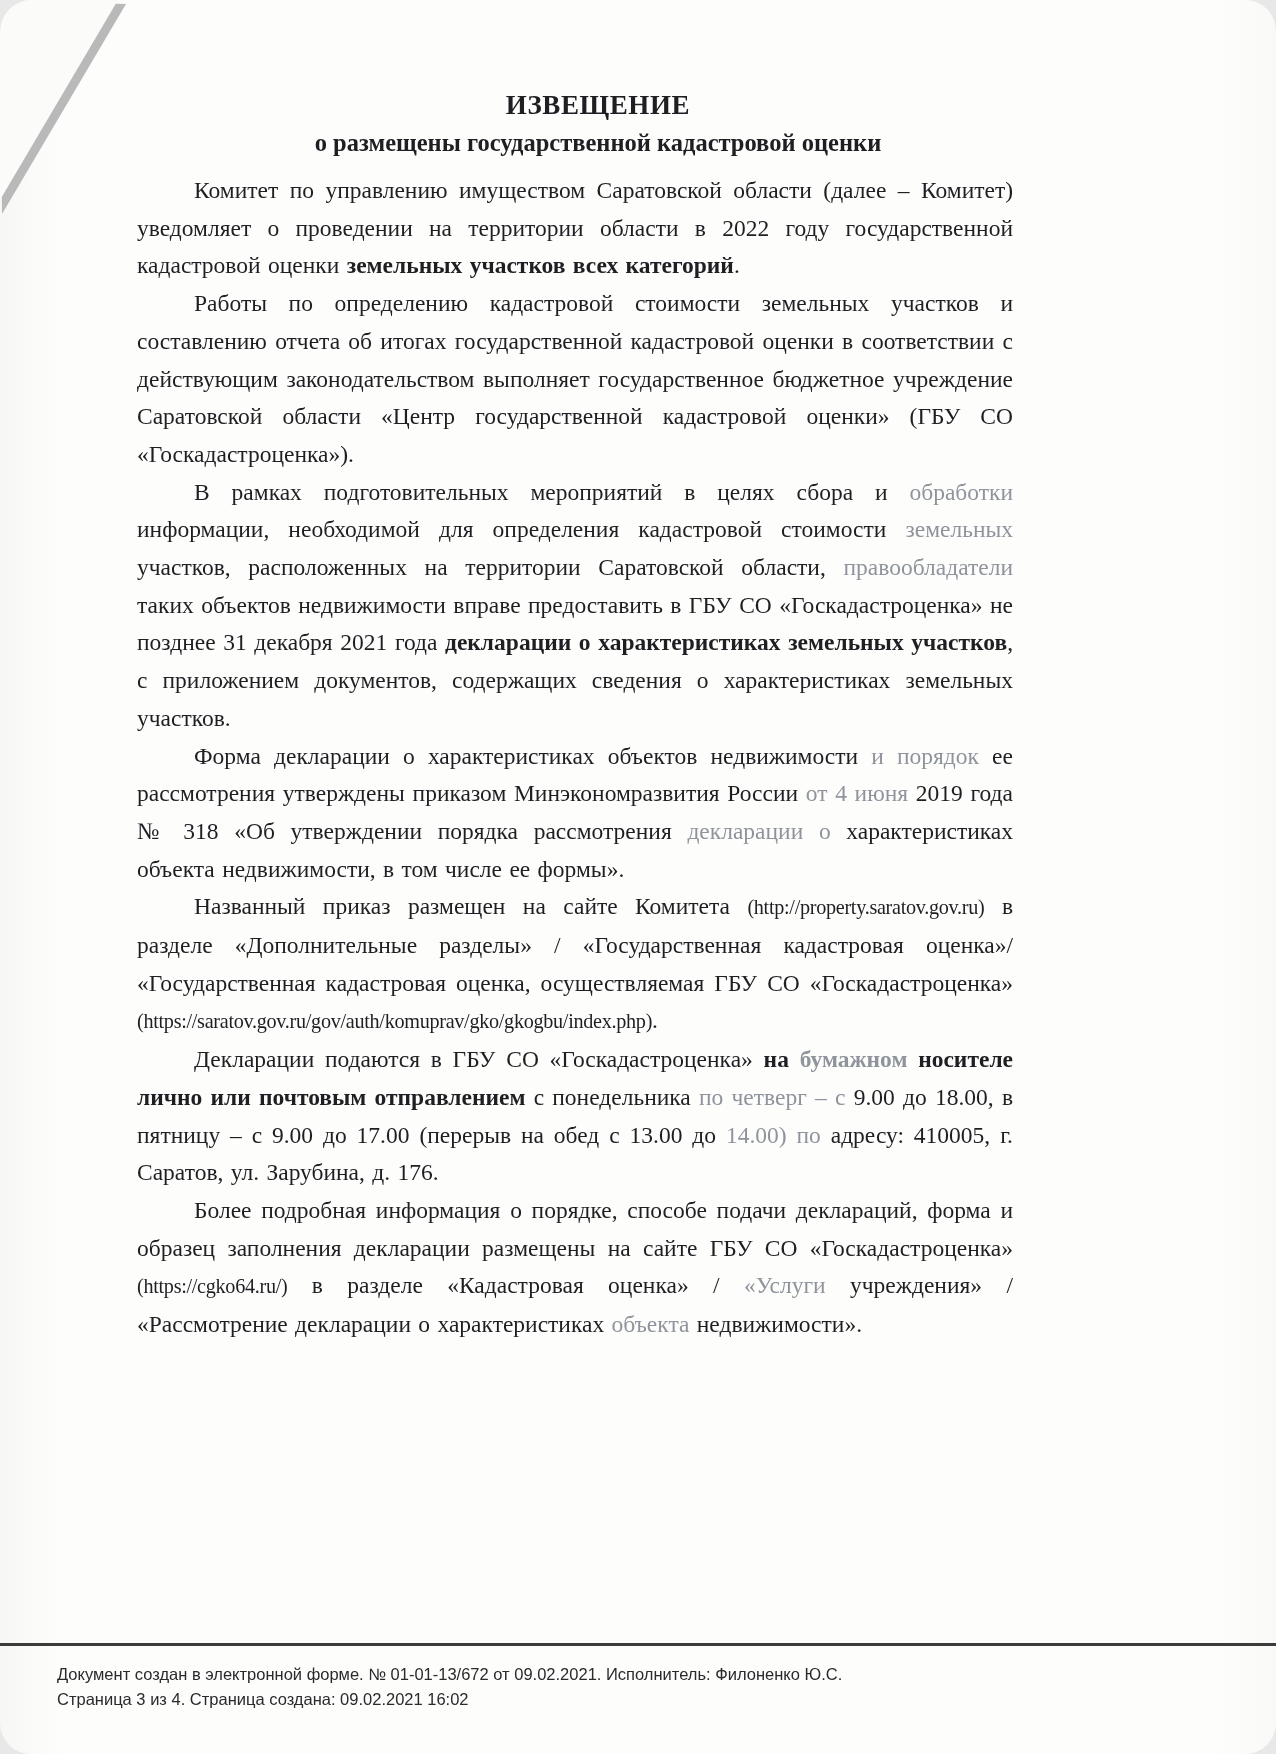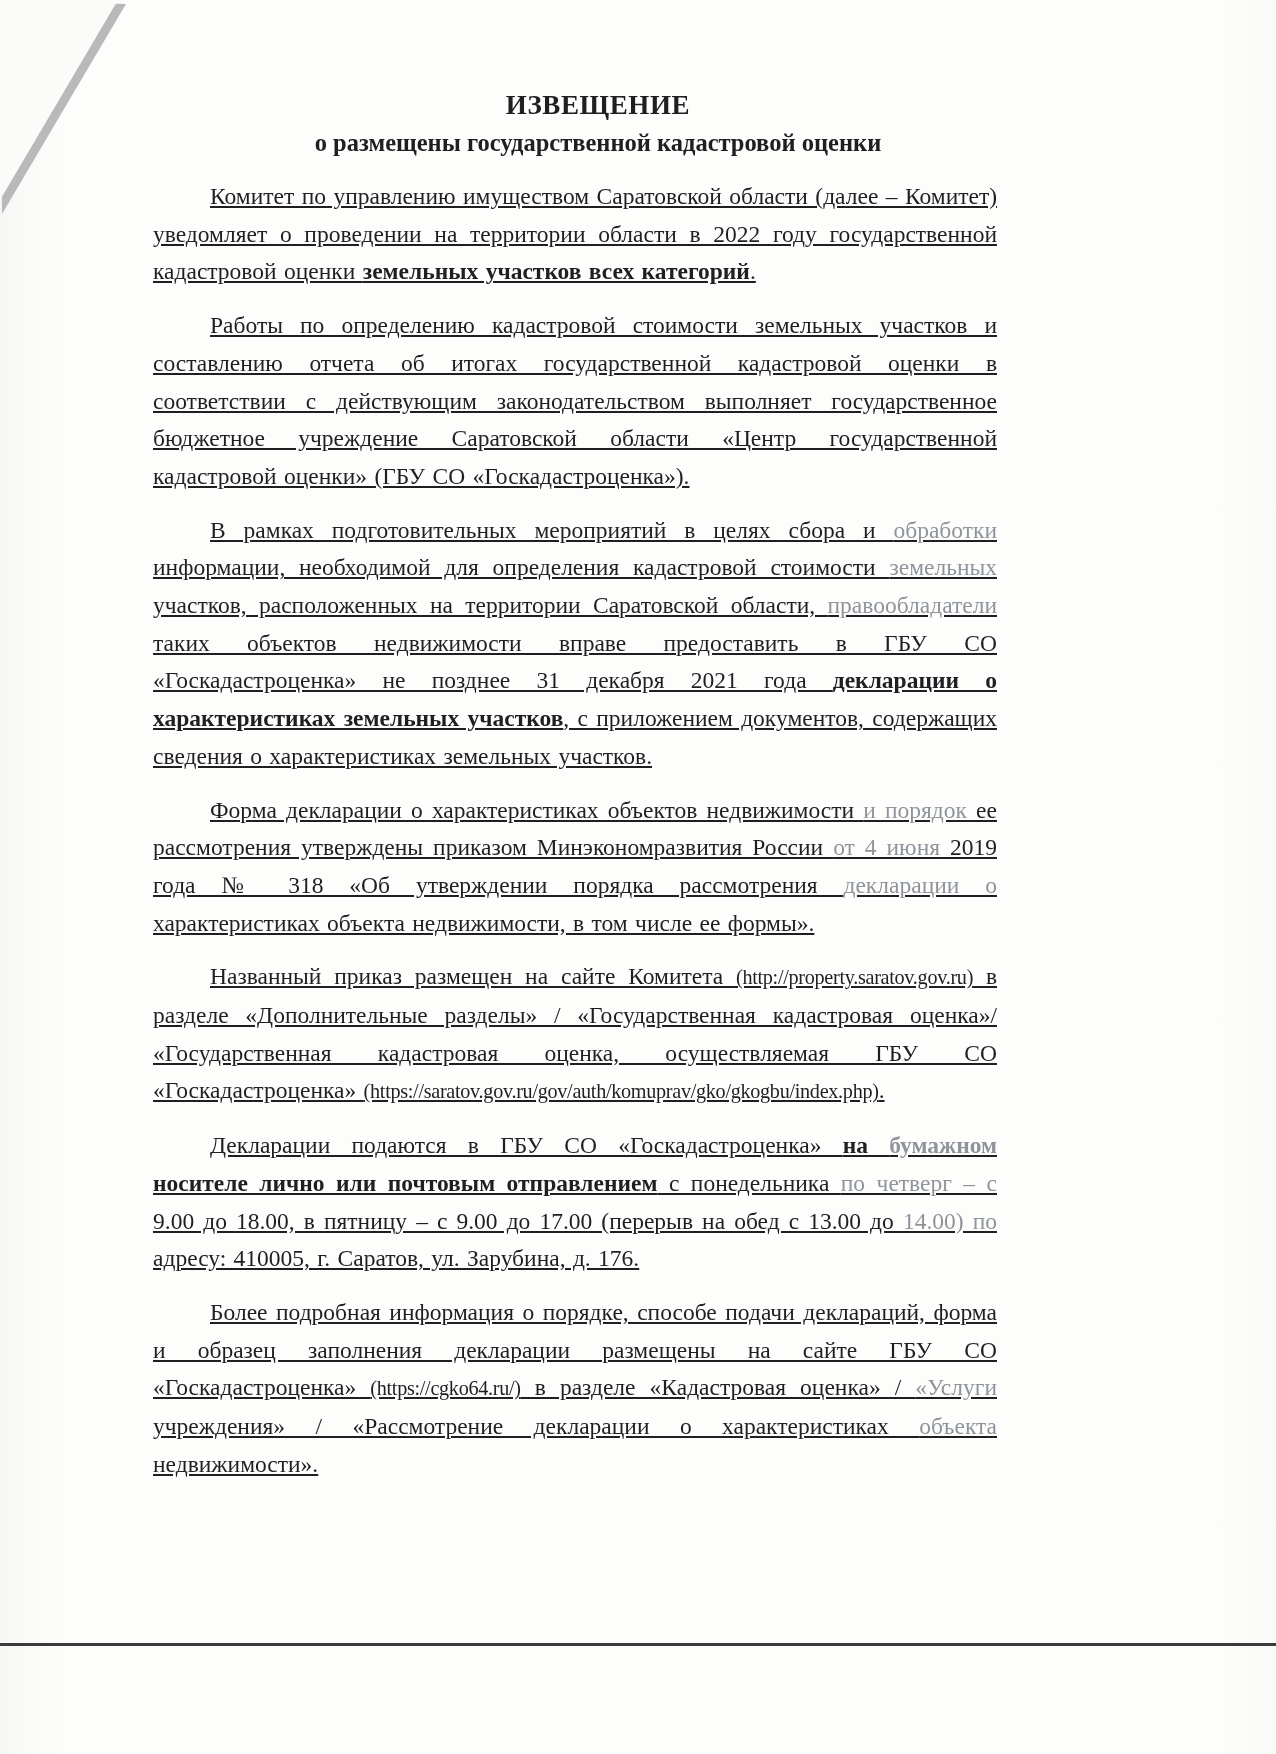--- a/index.html
+++ b/index.html
@@ -9,20 +9,21 @@
   }
   .page {
     position: relative;
     width: 1276px;
     height: 1754px;
     margin: 0 auto;
     background: linear-gradient(90deg, #f7f7f5 0px, #fdfdfc 60px, #fdfdfc 1220px, #f9f9f7 1276px);
     overflow: hidden;
     font-family: "Liberation Serif", "DejaVu Serif", serif;
     color: #1f1f23;
+    border-radius: 31px;
   }
   
   .fold-shadow {
     position: absolute;
     top: 0; left: 0;
     width: 230px; height: 230px;
     background: #b9b9b9;
     clip-path: polygon(0 0, 126px 4px, 2px 214px);
   }
   .fold-paper {
@@ -49,24 +50,23 @@
   }
   .doc-body {
     margin-top: 10px;
     margin-left: 137px;
     width: 876px;
     font-size: 23.5px;
     line-height: 37.7px;
     text-align: justify;
   }
   .doc-body p.para {
-    margin: 16px;
+    margin: 0;
     text-indent: 57px;
     word-spacing: 1.5px;
-    text-decoration: underline;
   }
   .doc-body span.b { font-weight: bold; }
   .doc-body span.f { color: #8f949c; }
   .doc-body span.u { font-size: 0.86em; letter-spacing: -0.3px; word-spacing: 0; }
   .footer-rule {
     position: absolute;
     left: 0;
     top: 1643px;
     width: 1276px;
     height: 3px;
@@ -100,14 +100,18 @@
       <p class="para"><span>Работы по определению кадастровой стоимости земельных участков и составлению отчета об итогах государственной кадастровой оценки в соответствии с действующим законодательством выполняет государственное бюджетное учреждение Саратовской области «Центр государственной кадастровой оценки» (ГБУ СО «Госкадастроценка»).</span></p>
       <p class="para"><span>В рамках подготовительных мероприятий в целях сбора и </span><span class="f">обработки</span><span> информации, необходимой для определения кадастровой стоимости </span><span class="f">земельных</span><span> участков, расположенных на территории Саратовской области, </span><span class="f">правообладатели</span><span> таких объектов недвижимости вправе предоставить в ГБУ СО «Госкадастроценка» не позднее 31 декабря 2021 года </span><span class="b">декларации о характеристиках земельных участков</span><span>, с приложением документов, содержащих сведения о характеристиках земельных участков.</span></p>
       <p class="para"><span>Форма декларации о характеристиках объектов недвижимости </span><span class="f">и порядок</span><span> ее рассмотрения утверждены приказом Минэкономразвития России </span><span class="f">от 4 июня</span><span> 2019 года № 318 «Об утверждении порядка рассмотрения </span><span class="f">декларации о</span><span> характеристиках объекта недвижимости, в том числе ее формы».</span></p>
       <p class="para"><span>Названный приказ размещен на сайте Комитета </span><span class="u">(http://property.saratov.gov.ru)</span><span> в разделе «Дополнительные разделы» / «Государственная кадастровая оценка»/ «Государственная кадастровая оценка, осуществляемая ГБУ СО «Госкадастроценка» </span><span class="u">(https://saratov.gov.ru/gov/auth/komuprav/gko/gkogbu/index.php)</span><span>.</span></p>
       <p class="para"><span>Декларации подаются в ГБУ СО «Госкадастроценка» </span><span class="b">на </span><span class="b f">бумажном</span><span class="b"> носителе лично или почтовым отправлением</span><span> с понедельника </span><span class="f">по четверг – с</span><span> 9.00 до 18.00, в пятницу – с 9.00 до 17.00 (перерыв на обед с 13.00 до </span><span class="f">14.00) по</span><span> адресу: 410005, г. Саратов, ул. Зарубина, д. 176.</span></p>
       <p class="para"><span>Более подробная информация о порядке, способе подачи деклараций, форма и образец заполнения декларации размещены на сайте ГБУ СО «Госкадастроценка» </span><span class="u">(https://cgko64.ru/)</span><span> в разделе «Кадастровая оценка» / </span><span class="f">«Услуги</span><span> учреждения» / «Рассмотрение декларации о характеристиках </span><span class="f">объекта</span><span> недвижимости».</span></p>
     </div>
 
   <div class="footer-rule"></div>
 
+  <div class="doc-footer">
+    <div>Документ создан в электронной форме. № 01-01-13/672 от 09.02.2021. Исполнитель: Филоненко Ю.С.</div>
+    <div>Страница 3 из 4. Страница создана: 09.02.2021 16:02</div>
+  </div>
 
 </div>
 
 </body></html>

